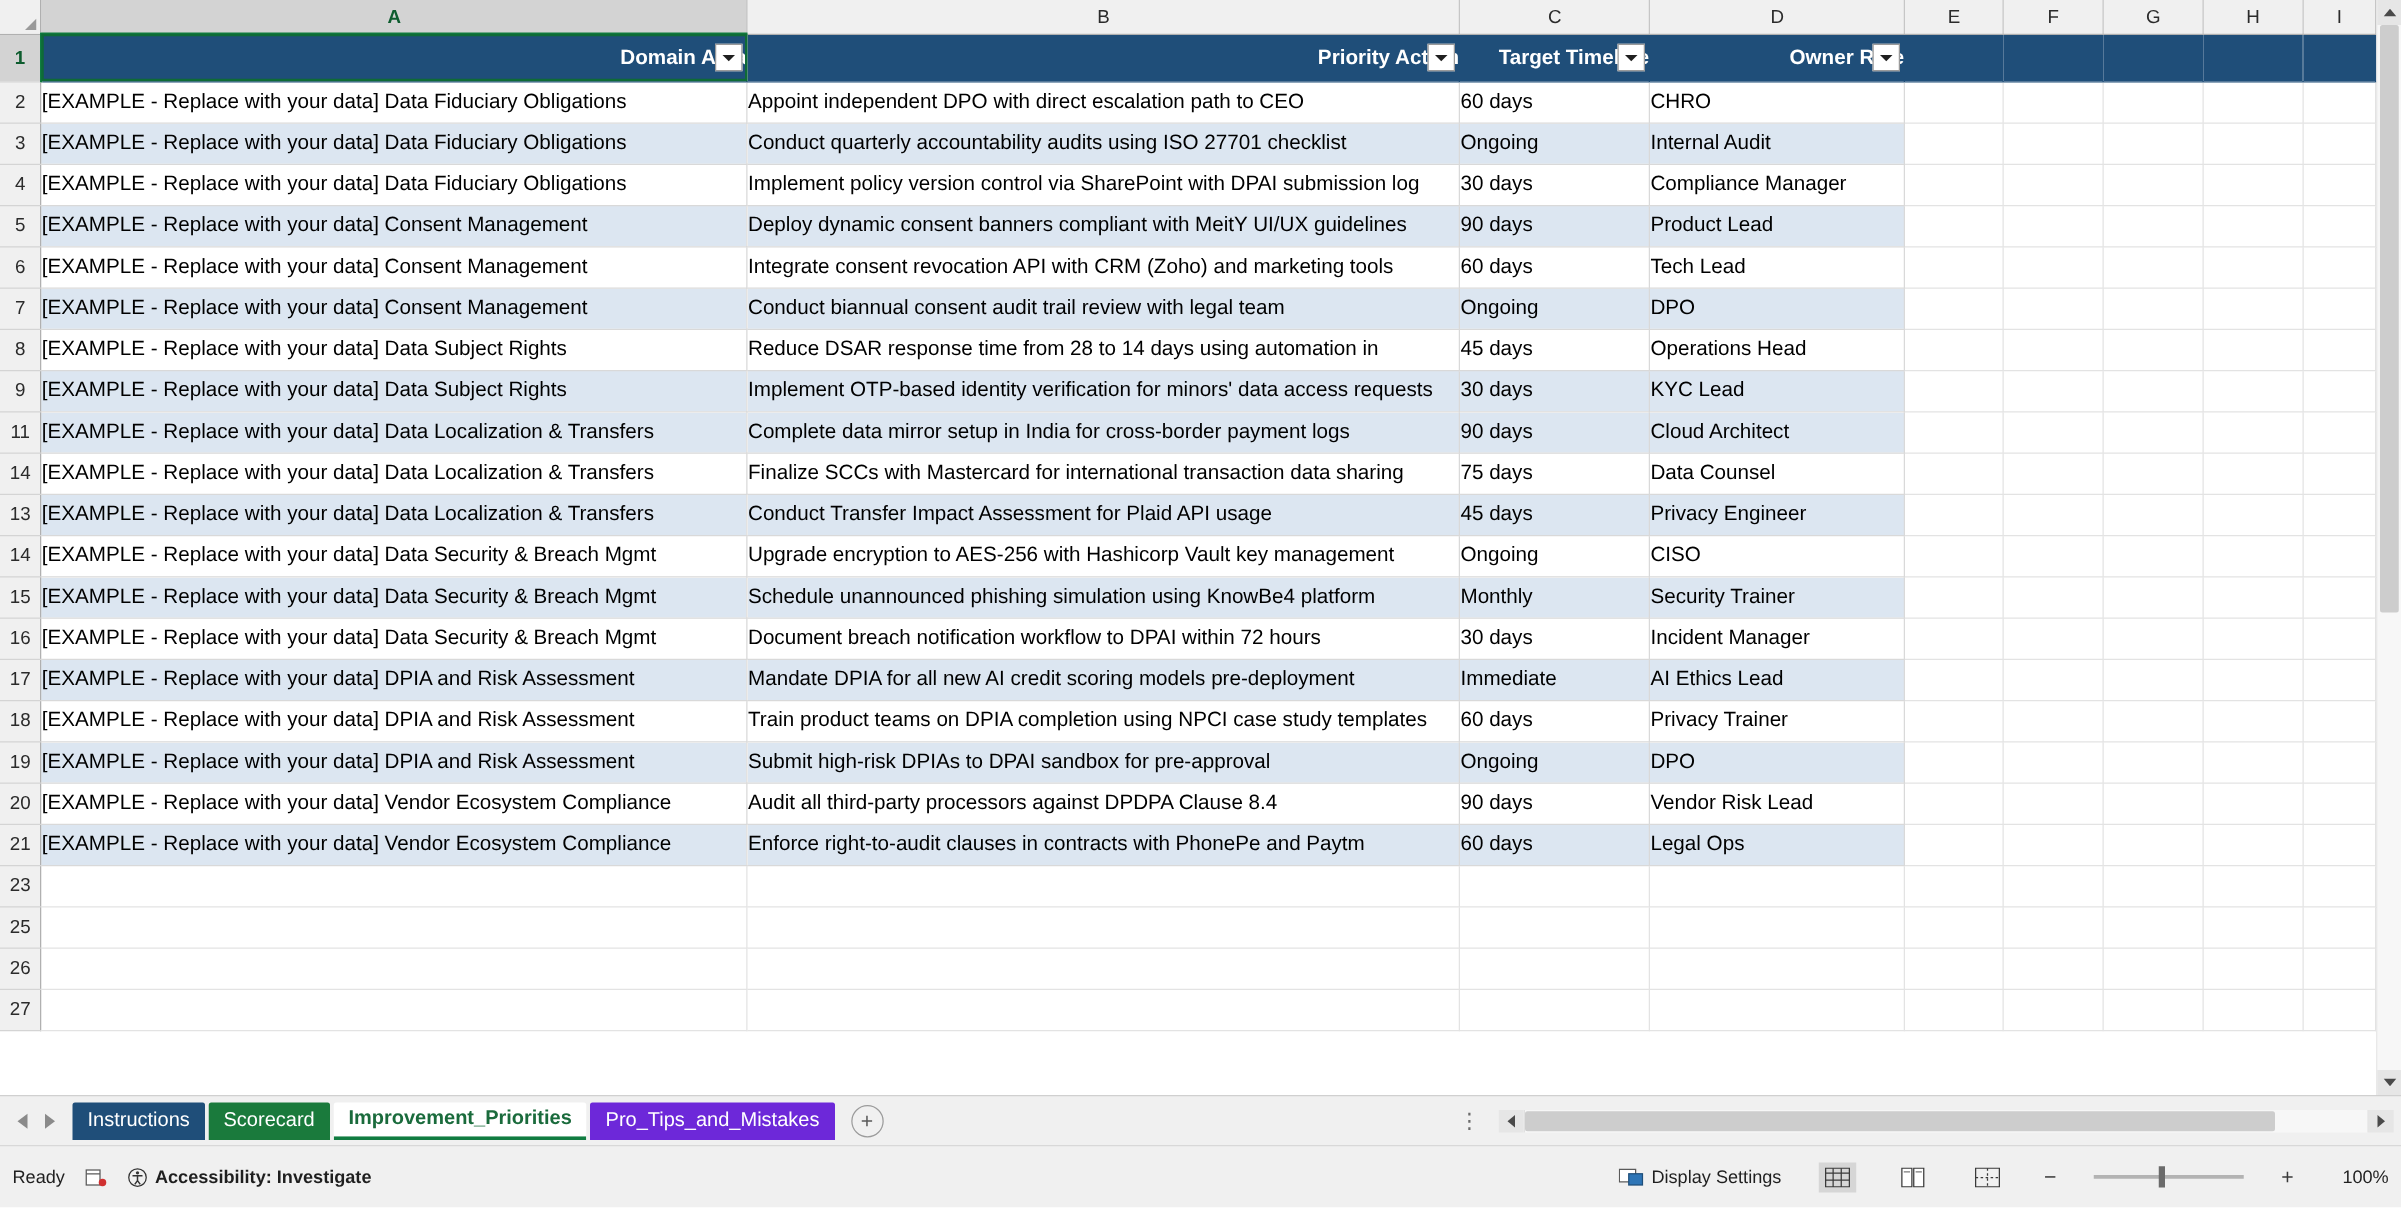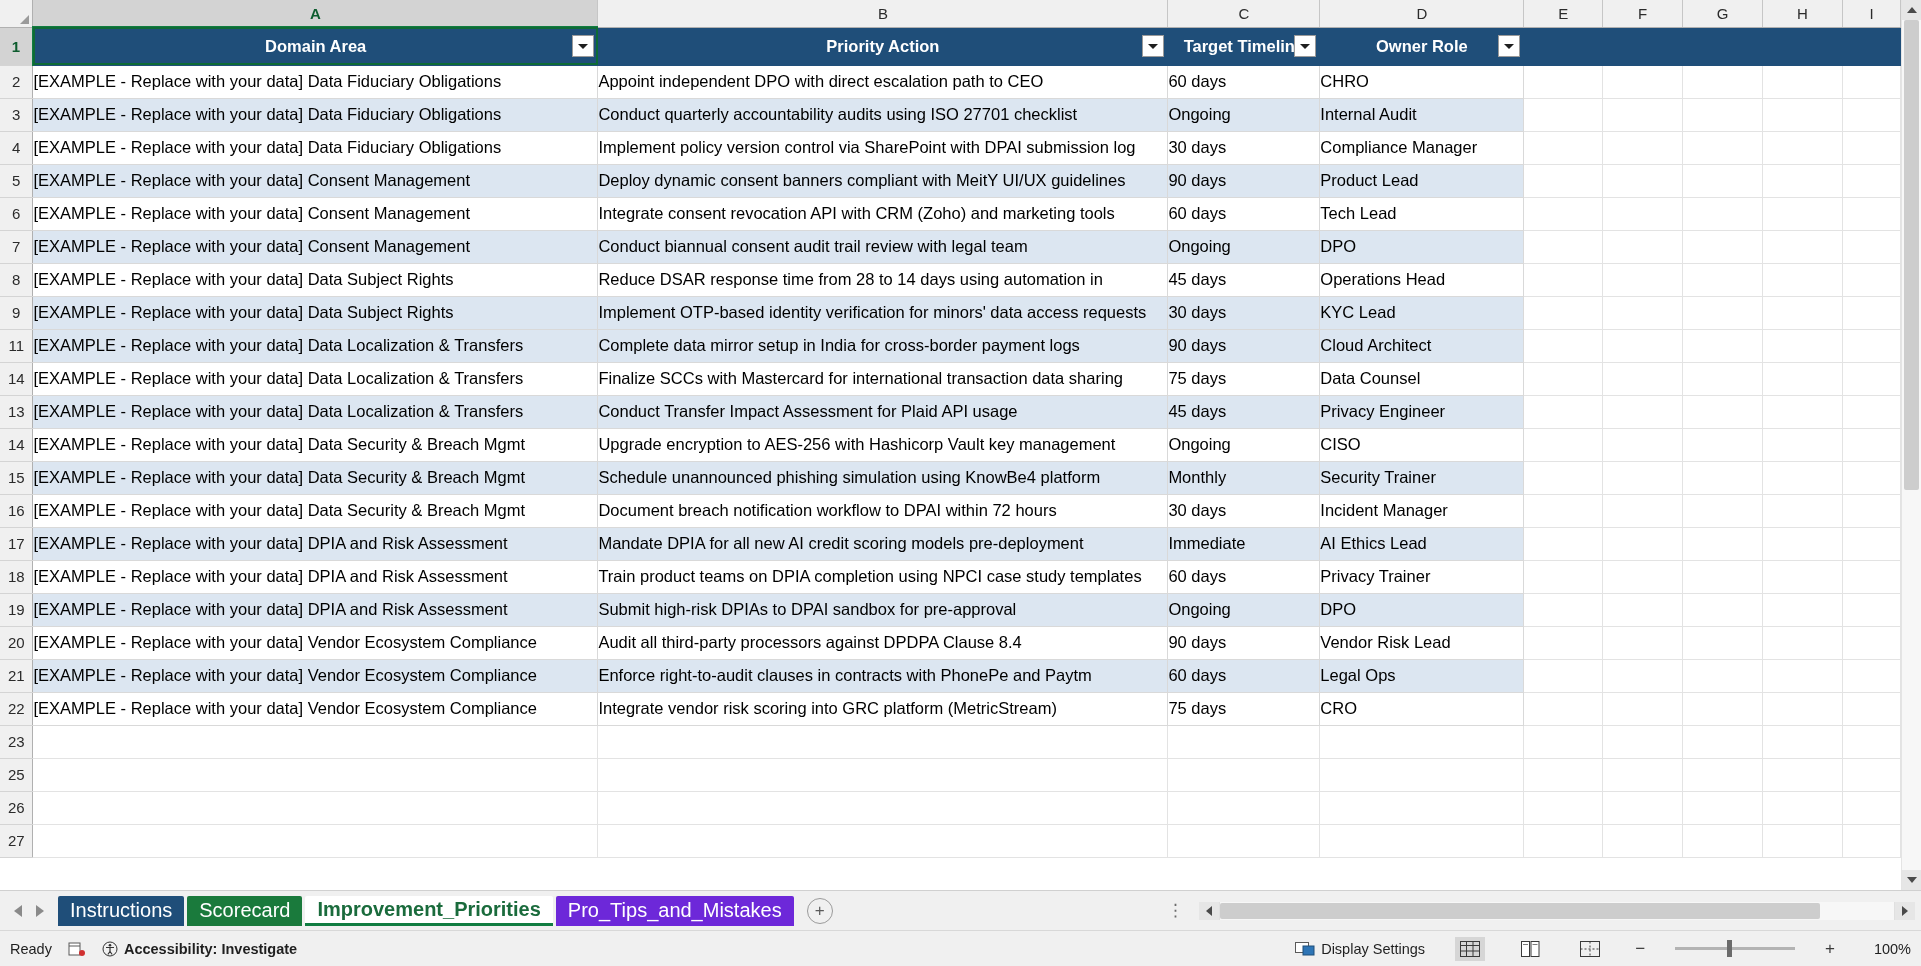--- a/index.html
+++ b/index.html
@@ -112,21 +112,21 @@
     background: #ffffff;
   }
   td.cell.alt { background: #dce6f1; }
   td.cell.empty { background: #ffffff; border-right: 1px solid #e3e3e3; border-bottom: 1px solid #e3e3e3; }
 
   
   tr.hdrrow td.cell {
     background: #1f4e79;
     color: #ffffff;
     font-weight: bold;
-    text-align: center;
+    text-align: right;
     height: 38px;
     border-right: 1px solid #1f4e79;
     border-bottom: 1px solid #1f4e79;
     position: relative;
   }
   .filter-btn {
     position: absolute;
     right: 3px; top: 50%;
     transform: translateY(-50%);
     width: 22px; height: 22px;
@@ -160,21 +160,21 @@
     flex: 0 0 auto;
   }
   .navbtns { display: flex; gap: 14px; padding: 0 14px 0 10px; }
   .navarrow { width: 0; height: 0; }
   .navarrow.l { border-top: 6px solid transparent; border-bottom: 6px solid transparent; border-right: 8px solid #8a8a8a; }
   .navarrow.r { border-top: 6px solid transparent; border-bottom: 6px solid transparent; border-left: 8px solid #8a8a8a; }
   .tab {
     height: 30px;
     display: flex; align-items: center;
     padding: 0 12px;
-    font-size: 20px;
+    font-size: 16px;
     margin-right: 3px;
     color: #ffffff;
     border-radius: 2px 2px 0 0;
     white-space: nowrap;
   }
   .tab.active {
     background: #ffffff;
     color: #1a6b3c;
     font-weight: bold;
     border-bottom: 3px solid #107c41;
@@ -202,21 +202,21 @@
   }
   .hs-btn { width: 20px; height: 18px; background: #e6e6e6; display: flex; align-items: center; justify-content: center; }
   .hs-btn .ar { width: 0; height: 0; }
   .hs-btn .ar.l { border-top: 5px solid transparent; border-bottom: 5px solid transparent; border-right: 6px solid #4a4a4a; }
   .hs-btn .ar.r { border-top: 5px solid transparent; border-bottom: 5px solid transparent; border-left: 6px solid #4a4a4a; }
   .hs-track { flex: 1 1 auto; height: 18px; background: #f7f7f7; border-left: 1px solid #e0e0e0; border-right: 1px solid #e0e0e0; position: relative; }
   .hs-thumb { position: absolute; left: 0; top: 1px; height: 16px; width: 600px; background: #cdcdcd; border-radius: 2px; }
 
   
   .statusbar {
-    height: 36px;
+    height: 50px;
     background: #f0f0f0;
     border-top: 1px solid #d8d8d8;
     display: flex;
     align-items: center;
     font-size: 14.5px;
     color: #1f1f1f;
     padding: 0 10px;
     flex: 0 0 auto;
   }
   .sb-left { display: flex; align-items: center; gap: 16px; }
@@ -530,32 +530,20 @@
                 <td class="cell alt">Enforce right-to-audit clauses in contracts with PhonePe and Paytm</td>
                 <td class="cell alt">60 days</td>
                 <td class="cell alt">Legal Ops</td>
                 <td class="cell empty"></td>
                 <td class="cell empty"></td>
                 <td class="cell empty"></td>
                 <td class="cell empty"></td>
                 <td class="cell empty"></td>
               </tr>
               <tr>
-                <td class="rowhead">22</td>
-                <td class="cell">[EXAMPLE - Replace with your data] Vendor Ecosystem Compliance</td>
-                <td class="cell">Integrate vendor risk scoring into GRC platform (MetricStream)</td>
-                <td class="cell">75 days</td>
-                <td class="cell">CRO</td>
-                <td class="cell empty"></td>
-                <td class="cell empty"></td>
-                <td class="cell empty"></td>
-                <td class="cell empty"></td>
-                <td class="cell empty"></td>
-              </tr>
-              <tr>
                 <td class="rowhead">23</td>
                 <td class="cell empty"></td>
                 <td class="cell empty"></td>
                 <td class="cell empty"></td>
                 <td class="cell empty"></td>
                 <td class="cell empty"></td>
                 <td class="cell empty"></td>
                 <td class="cell empty"></td>
                 <td class="cell empty"></td>
                 <td class="cell empty"></td>

